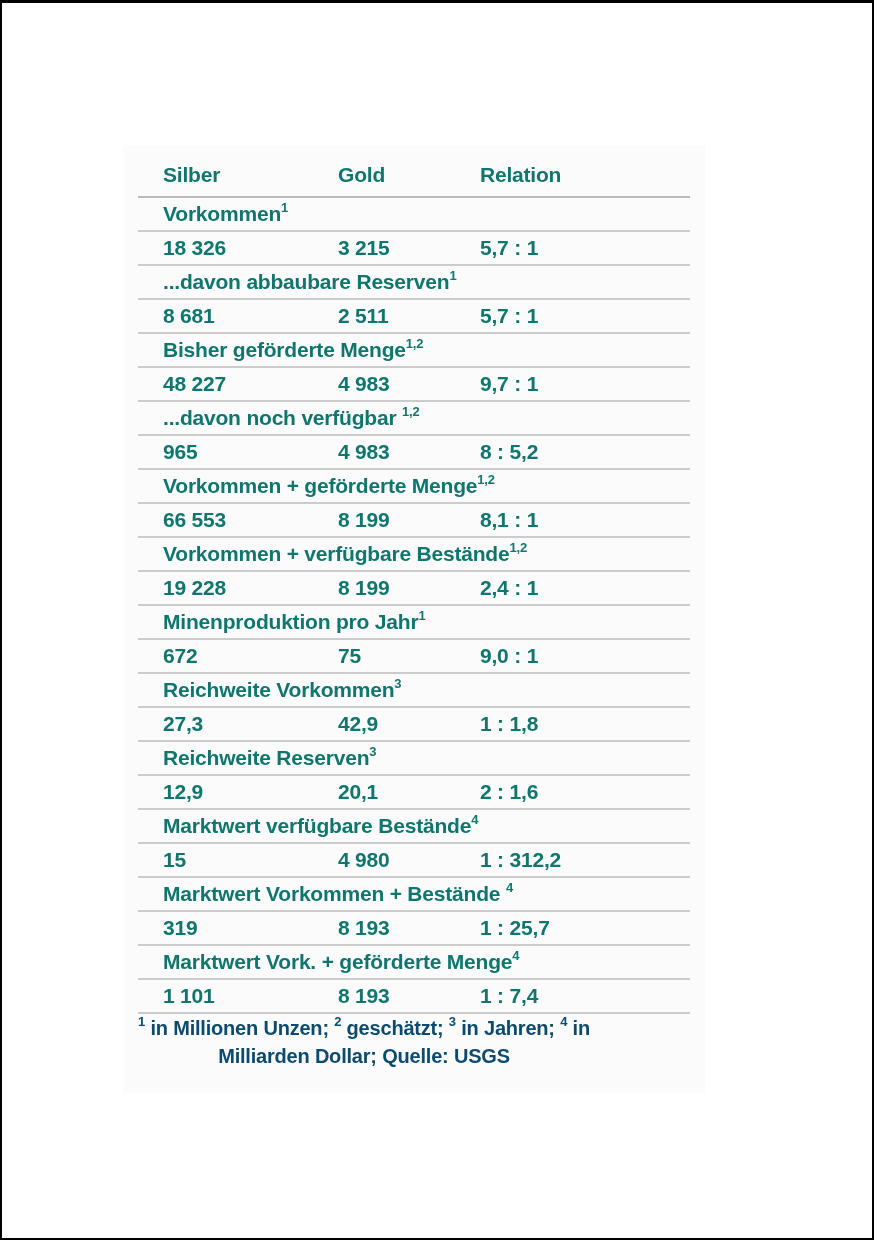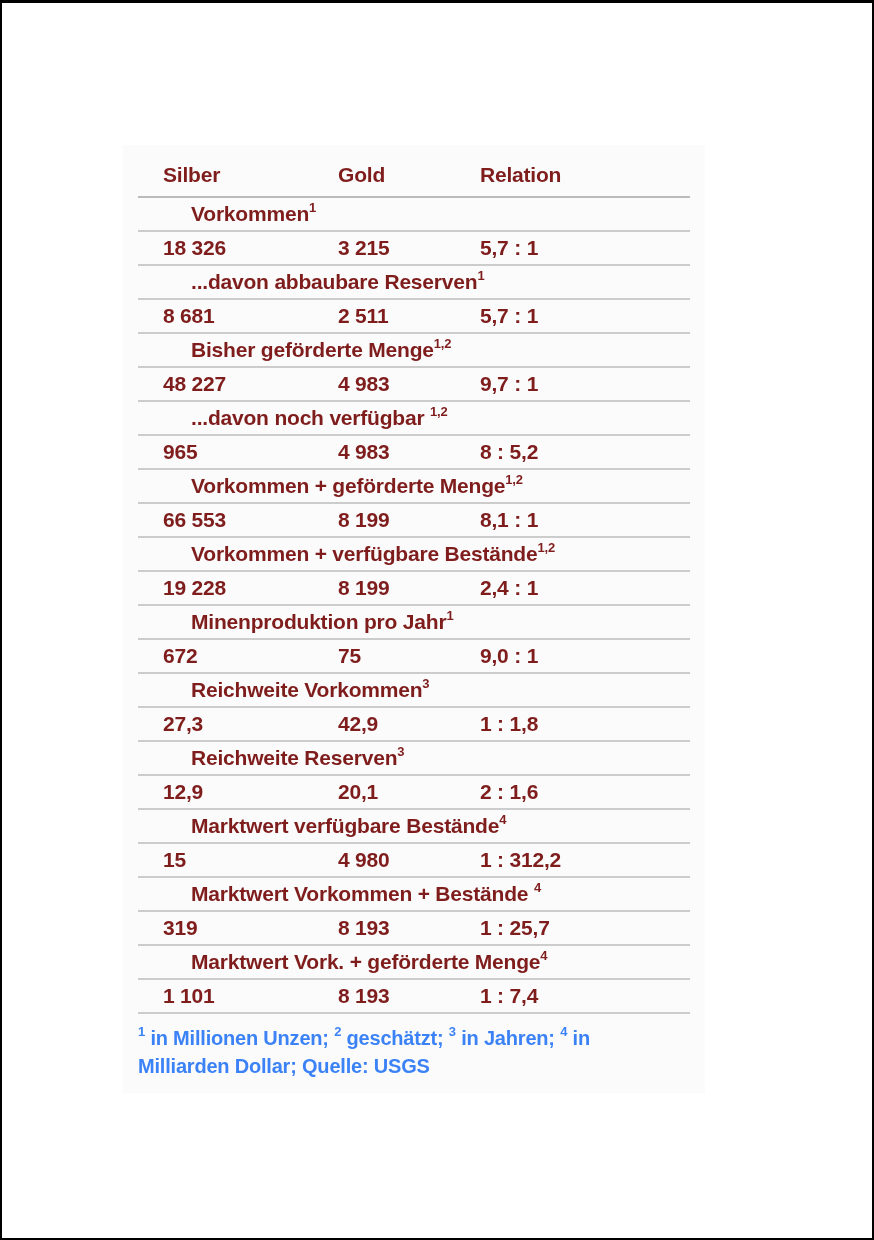--- a/index.html
+++ b/index.html
@@ -23,51 +23,51 @@
     padding: 0 15px;
     box-sizing: border-box;
   }
   .row {
     display: flex;
     align-items: center;
     height: 34px;
     border-bottom: 2px solid #cccccc;
     padding-left: 25px;
     box-sizing: border-box;
-    color: #7f1d1d;
+    color: #0f766e;
     font-weight: 700;
     font-size: 21px;
     letter-spacing: -0.2px;
     white-space: pre;
   }
   .header-row {
     height: 53px;
     align-items: flex-end;
     padding-bottom: 9px;
     border-bottom-color: #bbbbbb;
   }
   .cell.c1 { width: 175px; }
   .cell.c2 { width: 142px; }
   .cell.c3 { flex: 1; }
-  .label-row .label { white-space: pre; margin-left: 28px; }
+  .label-row .label { white-space: pre; }
   sup {
     font-size: 13px;
     font-weight: 700;
     line-height: 0;
     position: relative;
     top: -1px;
   }
   .footnote {
-    padding-top: 10px;
     max-width: 452px;
     font-weight: 700;
     font-size: 20px;
     line-height: 28px;
-    color: #3b82f6;
+    color: #0c4a6e;
     letter-spacing: -0.2px;
+    text-align: center;
   }
 </style>
 </head>
 <body>
 
 <div class="panel">
   <div class="row header-row">
     <span class="cell c1">Silber</span>
     <span class="cell c2">Gold</span>
     <span class="cell c3">Relation</span>

